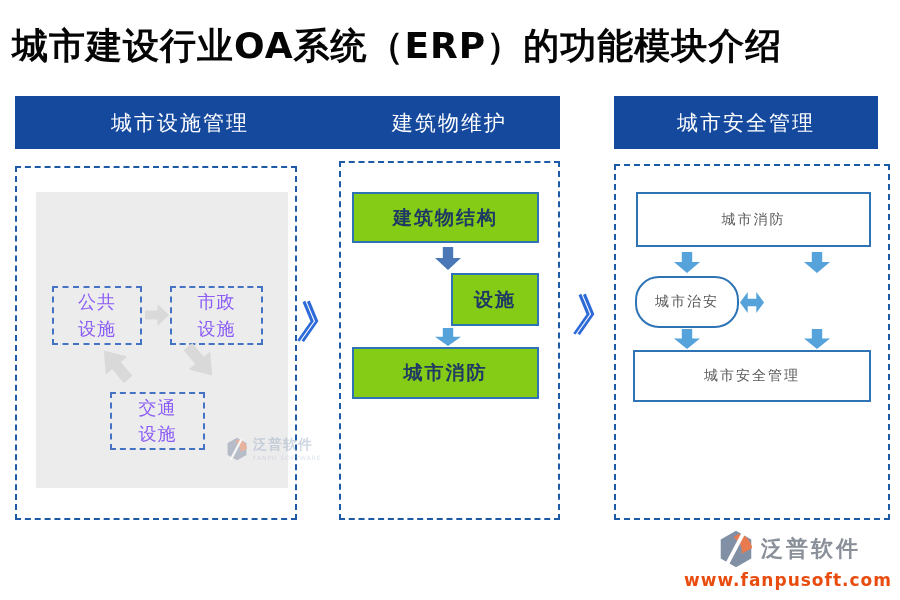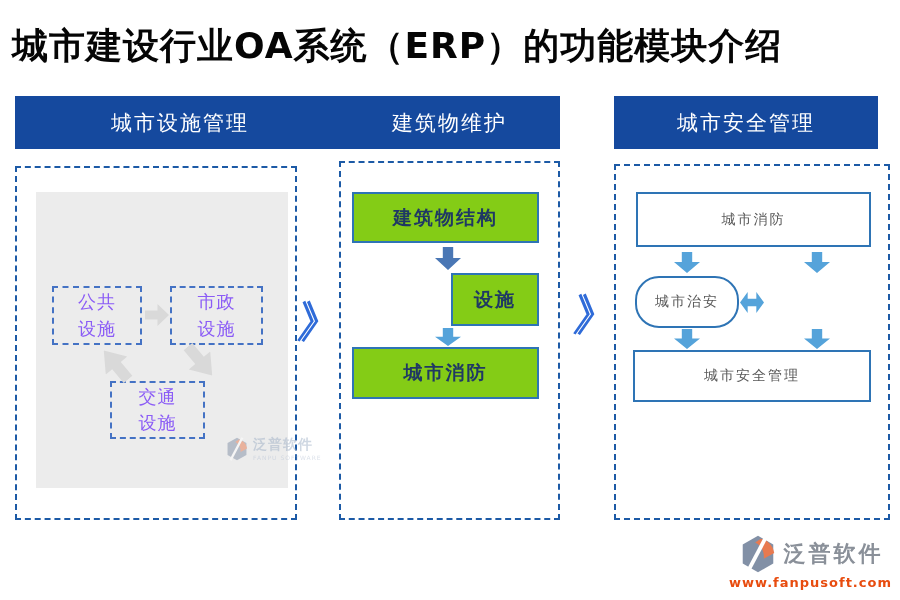--- a/index.html
+++ b/index.html
@@ -29,21 +29,21 @@
   #panel3{left:614px;top:164px;width:276px;height:356px;}
   
   .graybox{left:36px;top:192px;width:252px;height:296px;background:#ececec;}
   .dashed-node{
     border:2px dashed #4472c4;color:#8b5cf6;font-size:18px;line-height:1.45;
     display:flex;align-items:center;justify-content:center;text-align:center;
     box-sizing:border-box;white-space:pre-line;letter-spacing:1px;
   }
   #node-public{left:52px;top:286px;width:90px;height:59px;}
   #node-municipal{left:170px;top:286px;width:93px;height:59px;}
-  #node-traffic{left:110px;top:381px;width:95px;height:58px;}
+  #node-traffic{left:110px;top:392px;width:95px;height:58px;}
   
   .blue-node{
     background:#84cc16;border:2px solid #2e74b5;color:#1f3864;font-weight:bold;
     font-size:19px;display:flex;align-items:center;justify-content:center;
     box-sizing:border-box;letter-spacing:2px;
   }
   #node-structure{left:352px;top:192px;width:187px;height:51px;}
   #node-equipment{left:352px;top:273px;width:90px;height:53px;}
   #node-facility{left:451px;top:273px;width:88px;height:53px;}
   #node-maintenance{left:352px;top:347px;width:187px;height:52px;}
@@ -85,21 +85,21 @@
   #chev2{left:574px;top:293px;}
   
   .wm{left:224px;top:436px;display:flex;align-items:flex-start;gap:3px;opacity:0.5;}
   .wm .wm-txt{display:flex;flex-direction:column;}
   .wm .wm-cn{font-size:14px;font-weight:bold;color:#9fb0c6;letter-spacing:1px;white-space:nowrap;}
   .wm .wm-en{font-size:6px;color:#b9c4d6;letter-spacing:1px;white-space:nowrap;}
   
   .logo{right:8px;bottom:10px;display:flex;flex-direction:column;align-items:center;}
   .logo .logo-row{display:flex;align-items:center;gap:4px;}
   .logo .brand{font-size:22px;font-weight:bold;color:#8a9099;letter-spacing:3px;white-space:nowrap;}
-  .logo .url{font-size:13px;font-weight:bold;color:#e84c0f;letter-spacing:1px;margin-top:0px;white-space:nowrap;}
+  .logo .url{font-size:17px;font-weight:bold;color:#e84c0f;letter-spacing:1px;margin-top:0px;white-space:nowrap;}
 </style>
 </head>
 <body>
 
 <div id="stage">
 
   <div class="abs title">城市建设行业OA系统（ERP）的功能模块介绍</div>
 
   <div class="abs col-header" id="hdr1">城市设施管理</div>
   <div class="abs col-header" id="hdr2">建筑物维护</div>

